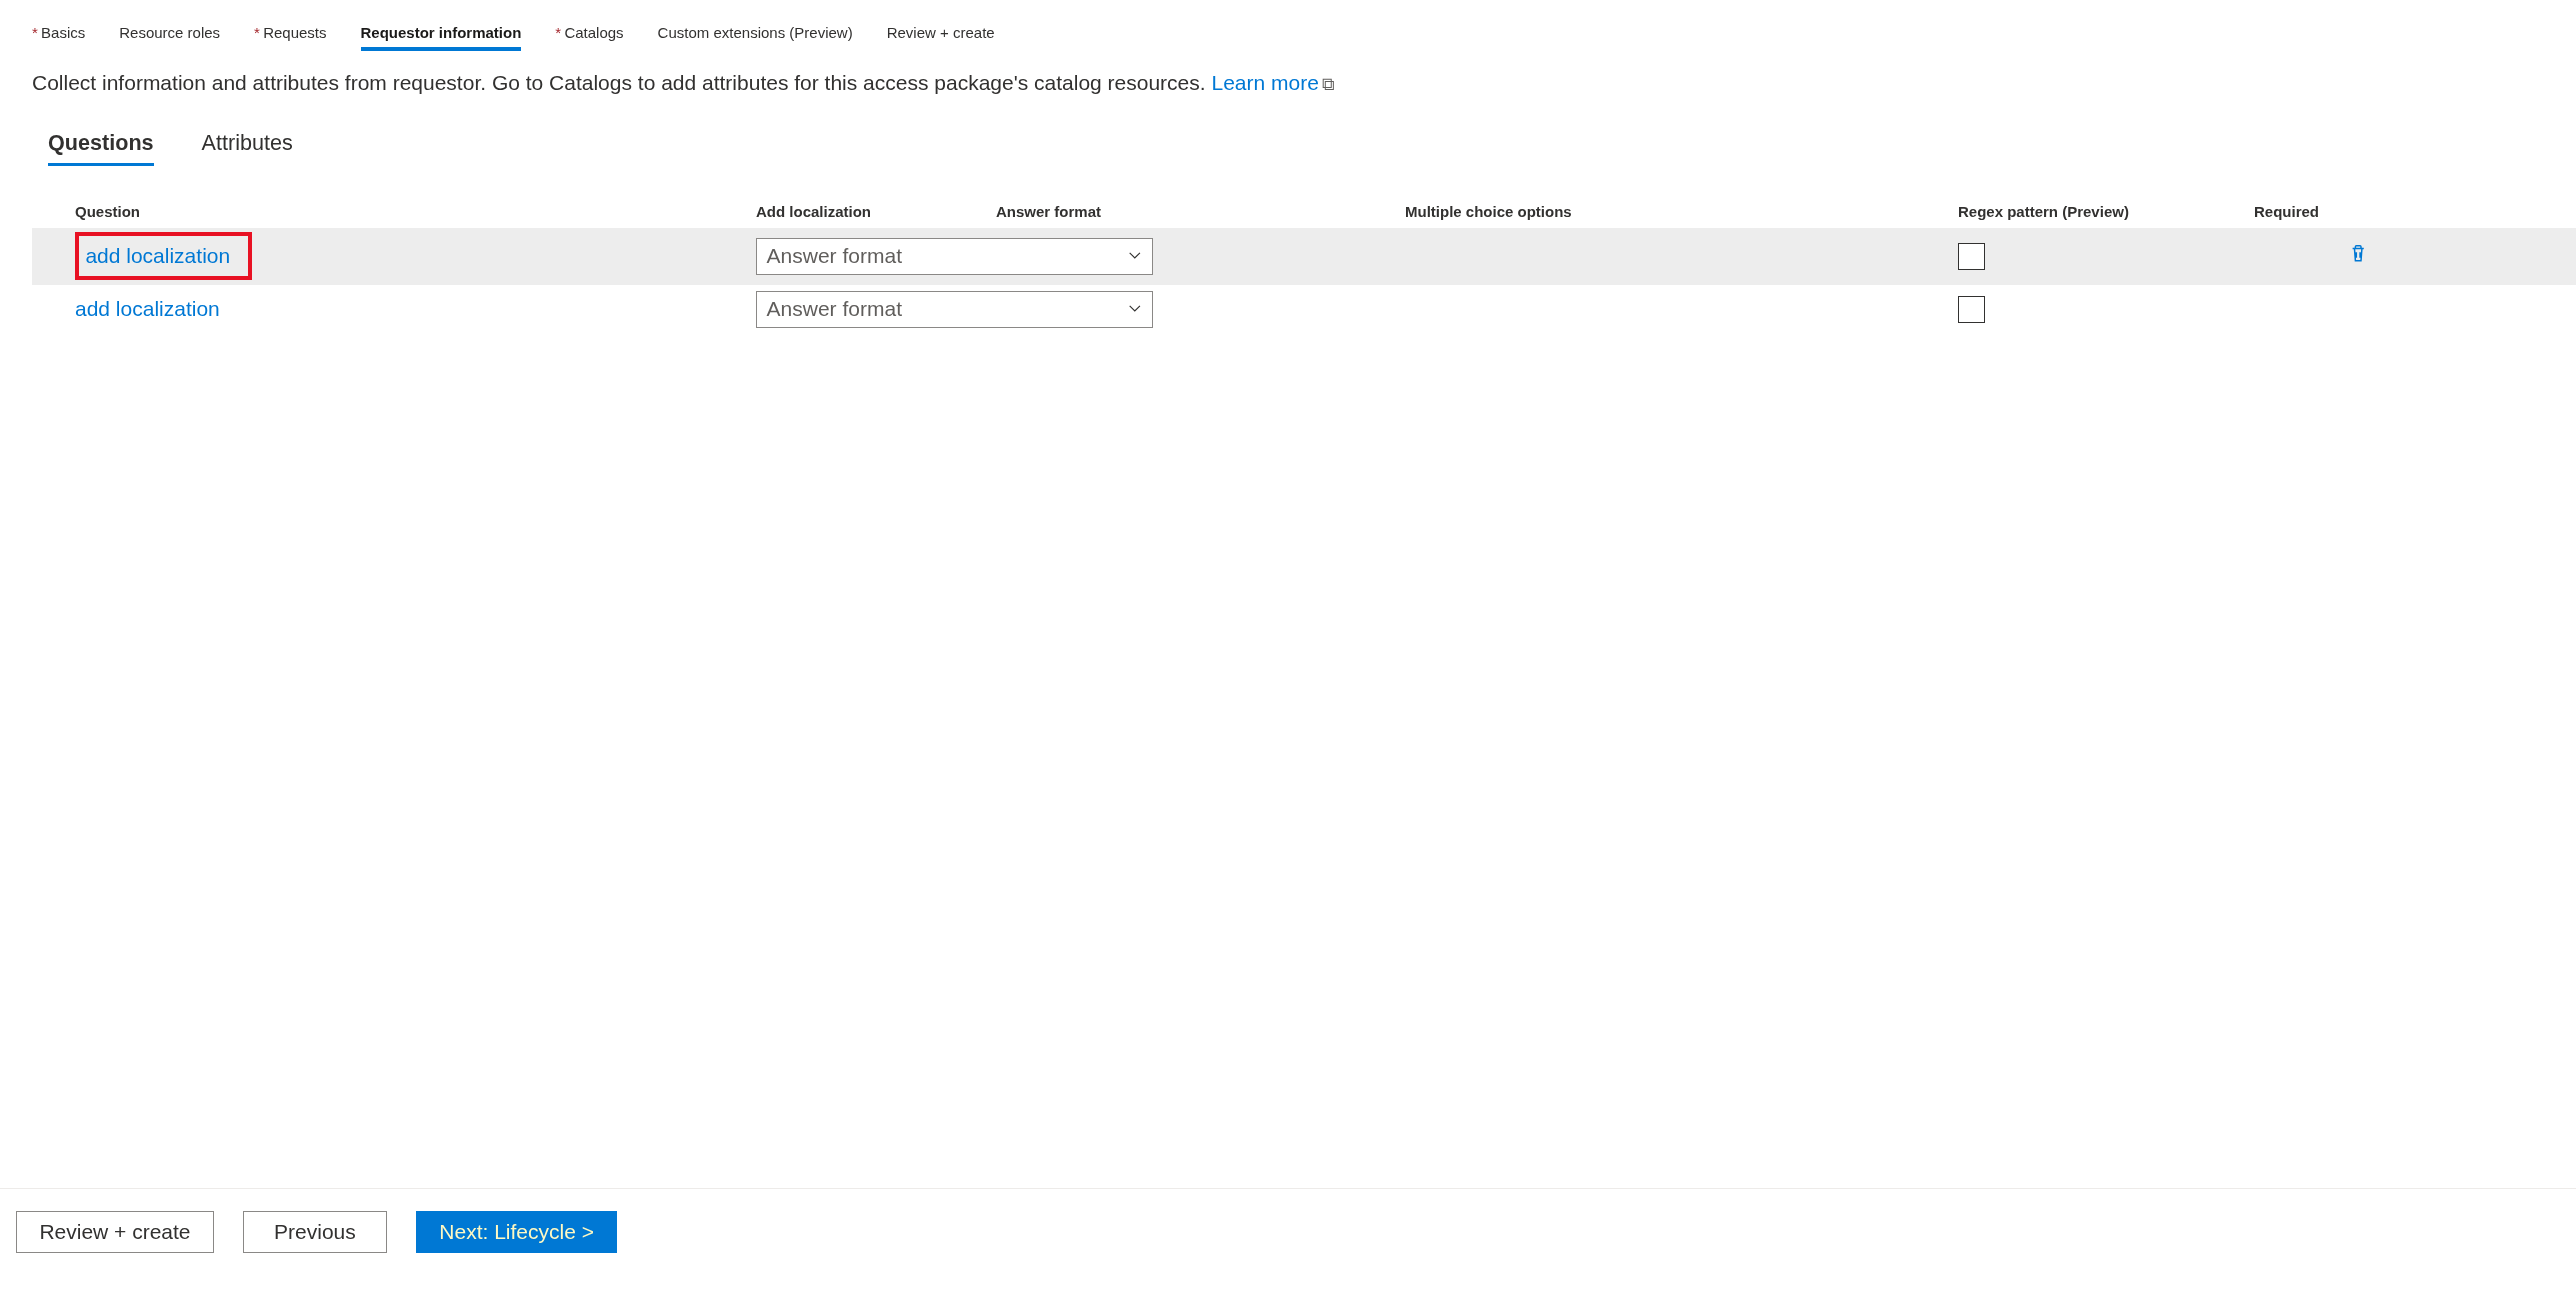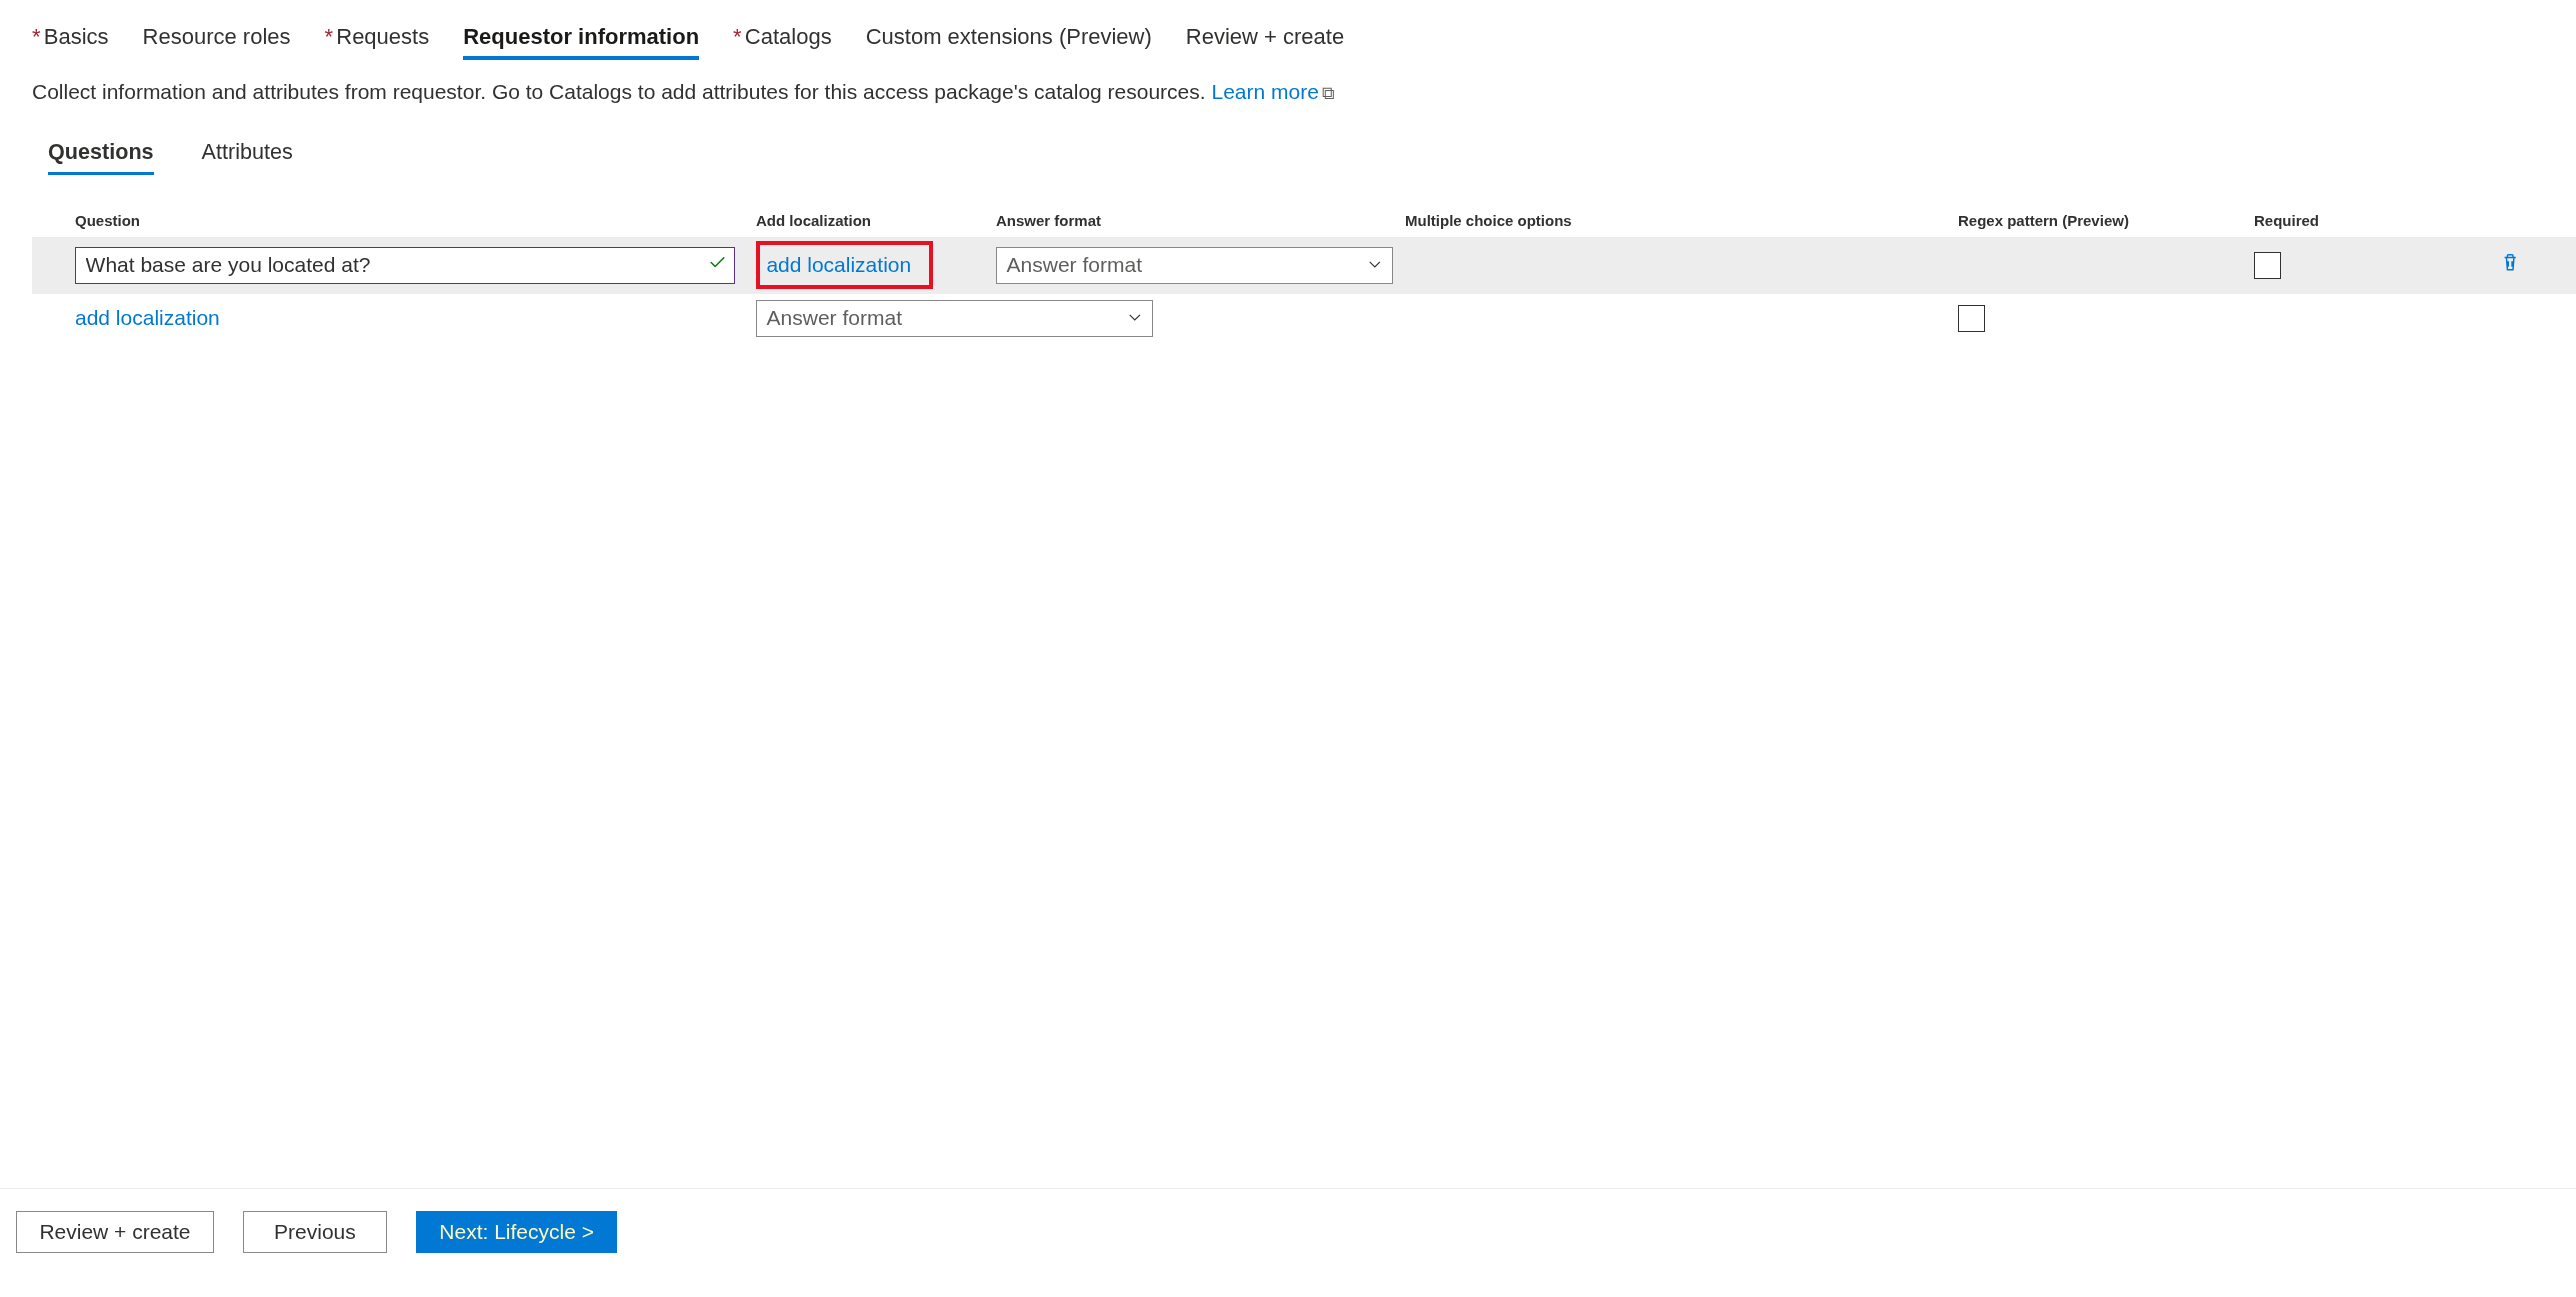--- a/index.html
+++ b/index.html
@@ -8,21 +8,21 @@
     font-size: 10.4px;
     color: #323130;
     background: #fff;
     width: 2576px;
     height: 1298px;
     position: relative;
   }
   .content-wrap { padding: 24px 32px 0 32px; }
 
   
-  .wizard-tabs { display: flex; gap: 34px; font-size: 22px; font-weight: 400; color: #323130; margin-bottom: 16px; }
+  .wizard-tabs { display: flex; gap: 34px; font-size: 15px; font-weight: 400; color: #323130; margin-bottom: 16px; }
   .wizard-tab { position: relative; padding-bottom: 9.6px; cursor: pointer; }
   .wizard-tab .req { color: #a4262c; margin-right: 3.2px; }
   .wizard-tab.active { font-weight: 600; color: #1b1a19; }
   .wizard-tab.active::after {
     content: ""; position: absolute; left: 0; right: 0; bottom: 0;
     height: 3.2px; background: #0078d4;
   }
 
   .desc { font-size: 21px; color: #323130; margin-bottom: 32px; line-height: 1.5; }
   .desc a { color: #0078d4; text-decoration: none; }
@@ -129,28 +129,20 @@
       <div>Question</div>
       <div>Add localization</div>
       <div>Answer format</div>
       <div>Multiple choice options</div>
       <div>Regex pattern (Preview)</div>
       <div>Required</div>
       <div></div>
     </div>
 
     <div class="qrow filled">
-      <div class="qinput-wrap">
-        <input class="qinput focused" value="What base are you located at?" style="">
-        <span class="check-ic">
-          <svg width="19" height="19" viewBox="0 0 24 24" fill="none">
-              <path d="M4 12l5 5L20 6" stroke="#107c10" stroke-width="2" stroke-linecap="round" stroke-linejoin="round"></path>
-            </svg>
-        </span>
-      </div>
       <div class="loc-cell"><span class="loc-highlight"><span class="loc-link">add localization</span></span></div>
       <div class="select-wrap">
         <button class="select-btn">Answer format</button>
         <span class="chev"><svg viewBox="0 0 24 24">
               <path d="M5 9l7 7 7-7"></path>
             </svg></span>
       </div>
       <div></div>
       <div></div>
       <div>

